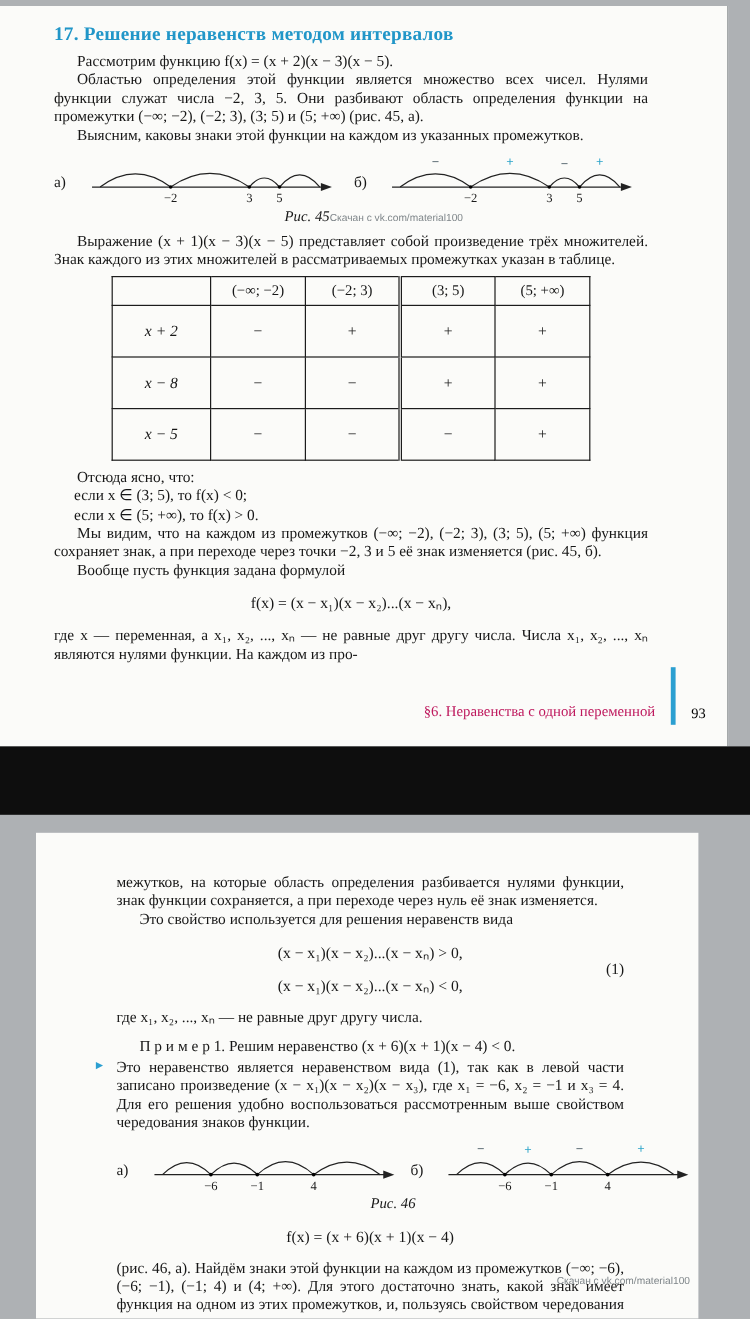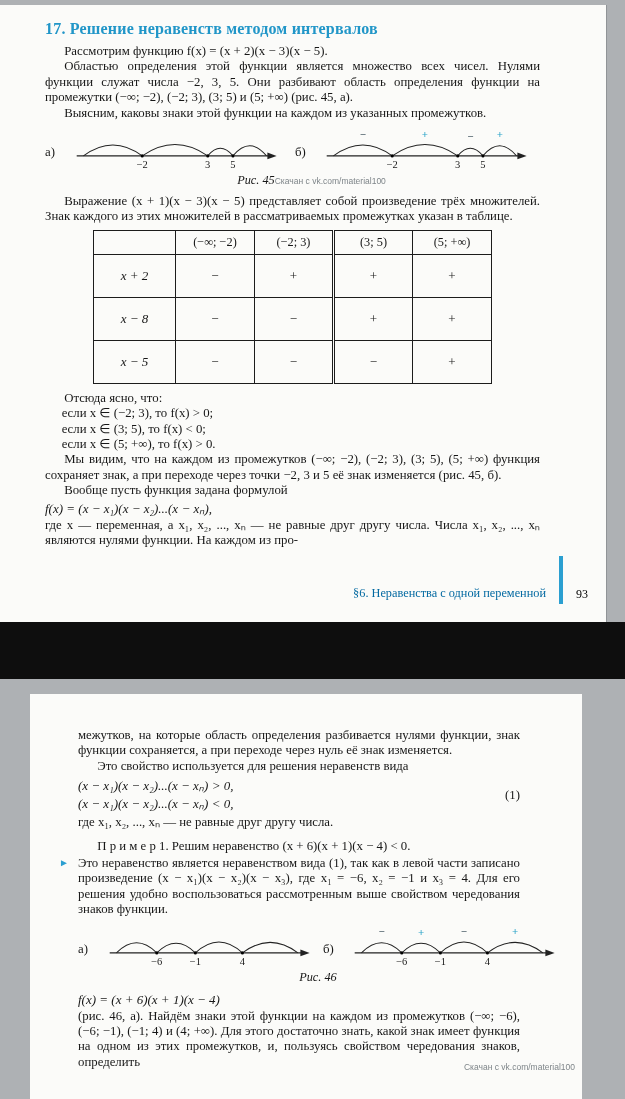--- a/index.html
+++ b/index.html
@@ -1,21 +1,21 @@
 <!DOCTYPE html>
 <html lang="ru"><head>
 <meta charset="utf-8">
 <style>
   * { margin:0; padding:0; box-sizing:border-box; }
   html,body { background:#aeb1b4; }
   body { font-family:"Liberation Serif", serif; }
   .stage { position:relative; width:625px; height:1099px; background:#aeb1b4; overflow:hidden; }
   .page { position:absolute; background:#fbfbf9; color:#171717; }
   .page1 { left:0; top:5px; width:607px; height:617px; padding:14px 66px 0 45px; border-right:1px solid #909497; overflow:hidden; }
-  .page2 { left:30px; top:694px; width:552px; height:405px; padding:34px 62px 0 48px; overflow:hidden; }
+  .page2 { left:30px; top:694px; width:552px; height:405px; padding:34px 62px 0 67px; overflow:hidden; }
   .black-bar { position:absolute; left:0; top:622px; width:625px; height:57px; background:#0e0e0e; }
 
   h1.section-title { font-size:16px; font-weight:bold; color:#2196c8; margin:1px 0 6px; letter-spacing:.2px; }
   p.body { font-size:12.8px; line-height:15.4px; text-align:justify; }
   .ind { text-indent:1.5em; }
   .cases div { font-size:12.8px; line-height:15.4px; margin-left:1.3em; }
 
   .figrow { display:flex; justify-content:space-between; margin:8px 0 0; }
   .fig { position:relative; padding-left:20px; }
   .figlabel { position:absolute; left:0; top:16px; font-size:12.8px; }
@@ -31,26 +31,26 @@
   .watermark { font-family:"Liberation Sans", sans-serif; font-size:8.5px; color:#7e8589; }
 
   table.sign-table { border-collapse:collapse; margin:5px auto 7px; }
   .sign-table th, .sign-table td { border:1px solid #1c1c1c; text-align:center; font-weight:normal; }
   .sign-table th { font-size:12.3px; padding:4px 6px; width:79px; }
   .sign-table th.corner { width:82px; }
   .sign-table td { font-size:13px; padding:13px 6px; line-height:16px; }
   .sign-table td.rowlabel { font-style:italic; }
   .sign-table .dbl { border-left:3px double #1c1c1c; }
 
-  .formula { font-style:italic; font-size:13px; line-height:17px; margin:1px 0; }
+  .formula { text-align:center; font-size:13px; line-height:17px; margin:11px 0; }
   .formula-block { position:relative; margin:3px 0; }
   .eq-num { position:absolute; right:0; top:50%; transform:translateY(-50%); font-style:normal; font-size:12.8px; }
 
   .footer { position:absolute; right:18px; bottom:18px; display:flex; align-items:flex-end; gap:13px; }
-  .footer-section { color:#0369a1; font-size:12.3px; padding-bottom:3px; }
+  .footer-section { color:#be185d; font-size:12.3px; padding-bottom:3px; }
   .footer-bar { width:4px; height:48px; background:#2b9fd1; }
   .footer-page { font-size:12px; color:#000000; padding-bottom:2px; }
 
   .example { margin-top:8px; }
   .solution { position:relative; margin-top:2px; }
   .solution .marker { position:absolute; left:-19px; top:1px; color:#2b9fd1; font-size:10px; }
   .pg2-watermark { position:absolute; right:7px; bottom:27px; }
 </style>
 </head>
 <body>
@@ -142,21 +142,20 @@
           <td>−</td>
           <td>−</td>
           <td class="dbl">−</td>
           <td>+</td>
         </tr>
       </tbody>
     </table>
 
     <p class="body ind">Отсюда ясно, что:</p>
     <div class="cases">
-      <div>если x ∈ (−2; 3), то f(x) &gt; 0;</div>
       <div>если x ∈ (3; 5), то f(x) &lt; 0;</div>
       <div>если x ∈ (5; +∞), то f(x) &gt; 0.</div>
     </div>
 
     <p class="body ind">Мы видим, что на каждом из промежутков (−∞; −2), (−2; 3), (3; 5), (5; +∞) функция сохраняет знак, а при переходе через точки −2, 3 и 5 её знак изменяется (рис. 45, б).</p>
     <p class="body ind">Вообще пусть функция задана формулой</p>
     <div class="formula">f(x) = (x − x₁)(x − x₂)...(x − xₙ),</div>
     <p class="body">где x — переменная, а x₁, x₂, ..., xₙ — не равные друг другу числа. Числа x₁, x₂, ..., xₙ являются нулями функции. На каждом из про-</p>
 
     <div class="footer">

